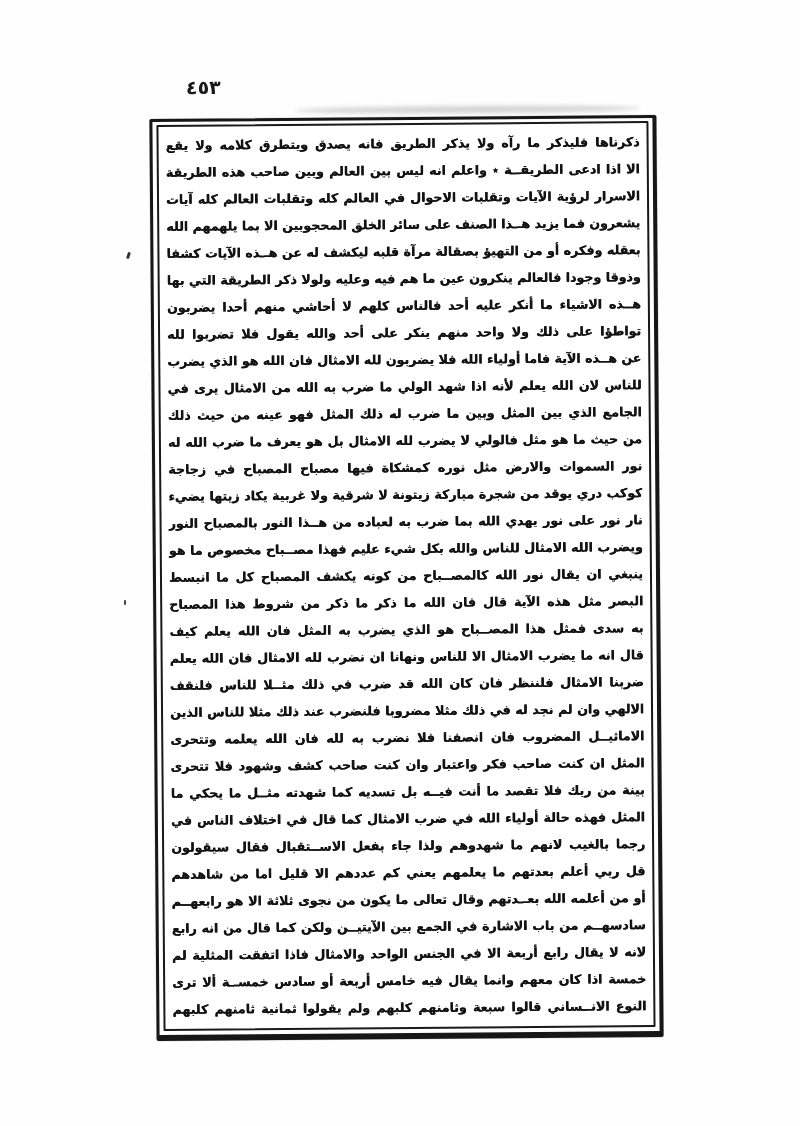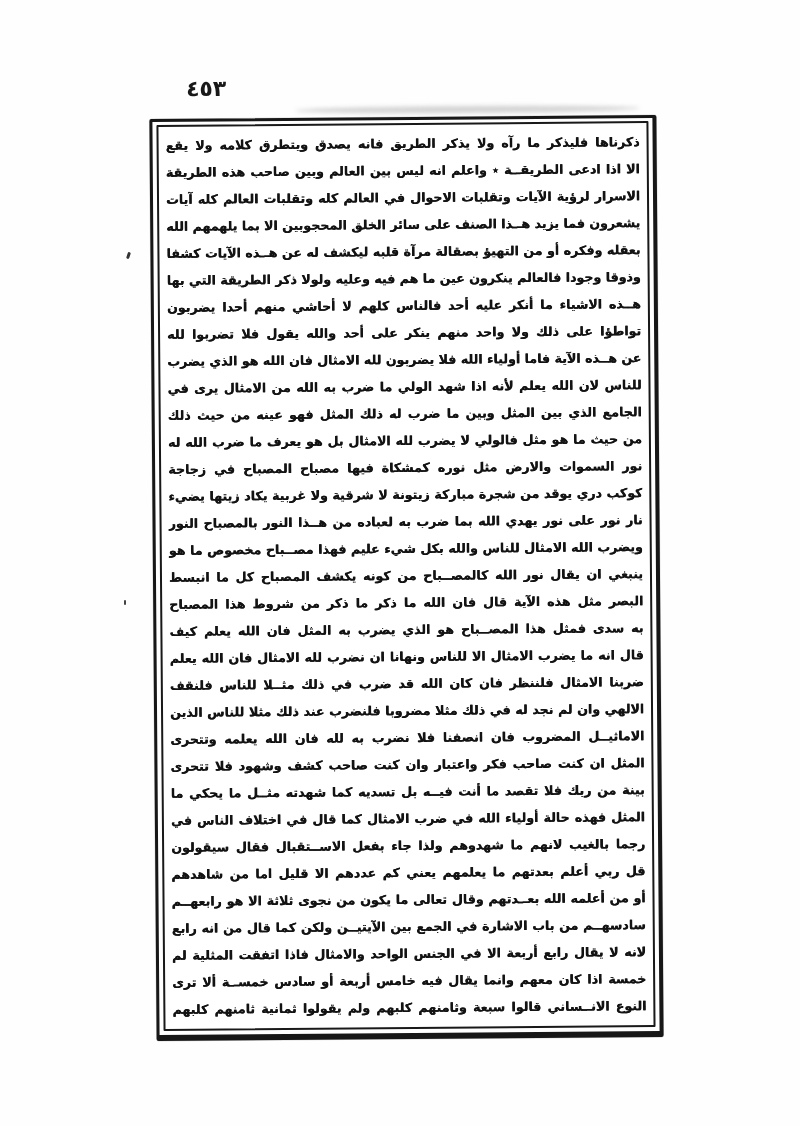--- a/index.html
+++ b/index.html
@@ -4,21 +4,21 @@
 <style>
   html,body{margin:0;padding:0;}
   body{
     width:800px;height:1126px;position:relative;
     background:#ffffff;overflow:hidden;
     font-family:"DejaVu Sans",sans-serif;
   }
   .sheet{position:absolute;inset:0;background:#fefefe;}
   .page-number{
     position:absolute;left:186px;top:76px;
-    font-size:22px;font-weight:bold;color:#181818;
+    font-size:19px;font-weight:bold;color:#181818;
     letter-spacing:1px;
     transform:rotate(-1deg);
     text-align:right;
   }
   .smudge-top{
     position:absolute;left:295px;top:106px;width:345px;height:7px;
     background:rgba(100,100,100,0.28);filter:blur(2px);border-radius:50%;
     transform:rotate(-0.4deg);
   }
   .speck-a{position:absolute;left:127px;top:252px;width:3px;height:7px;background:#333;border-radius:2px;transform:rotate(18deg);}

